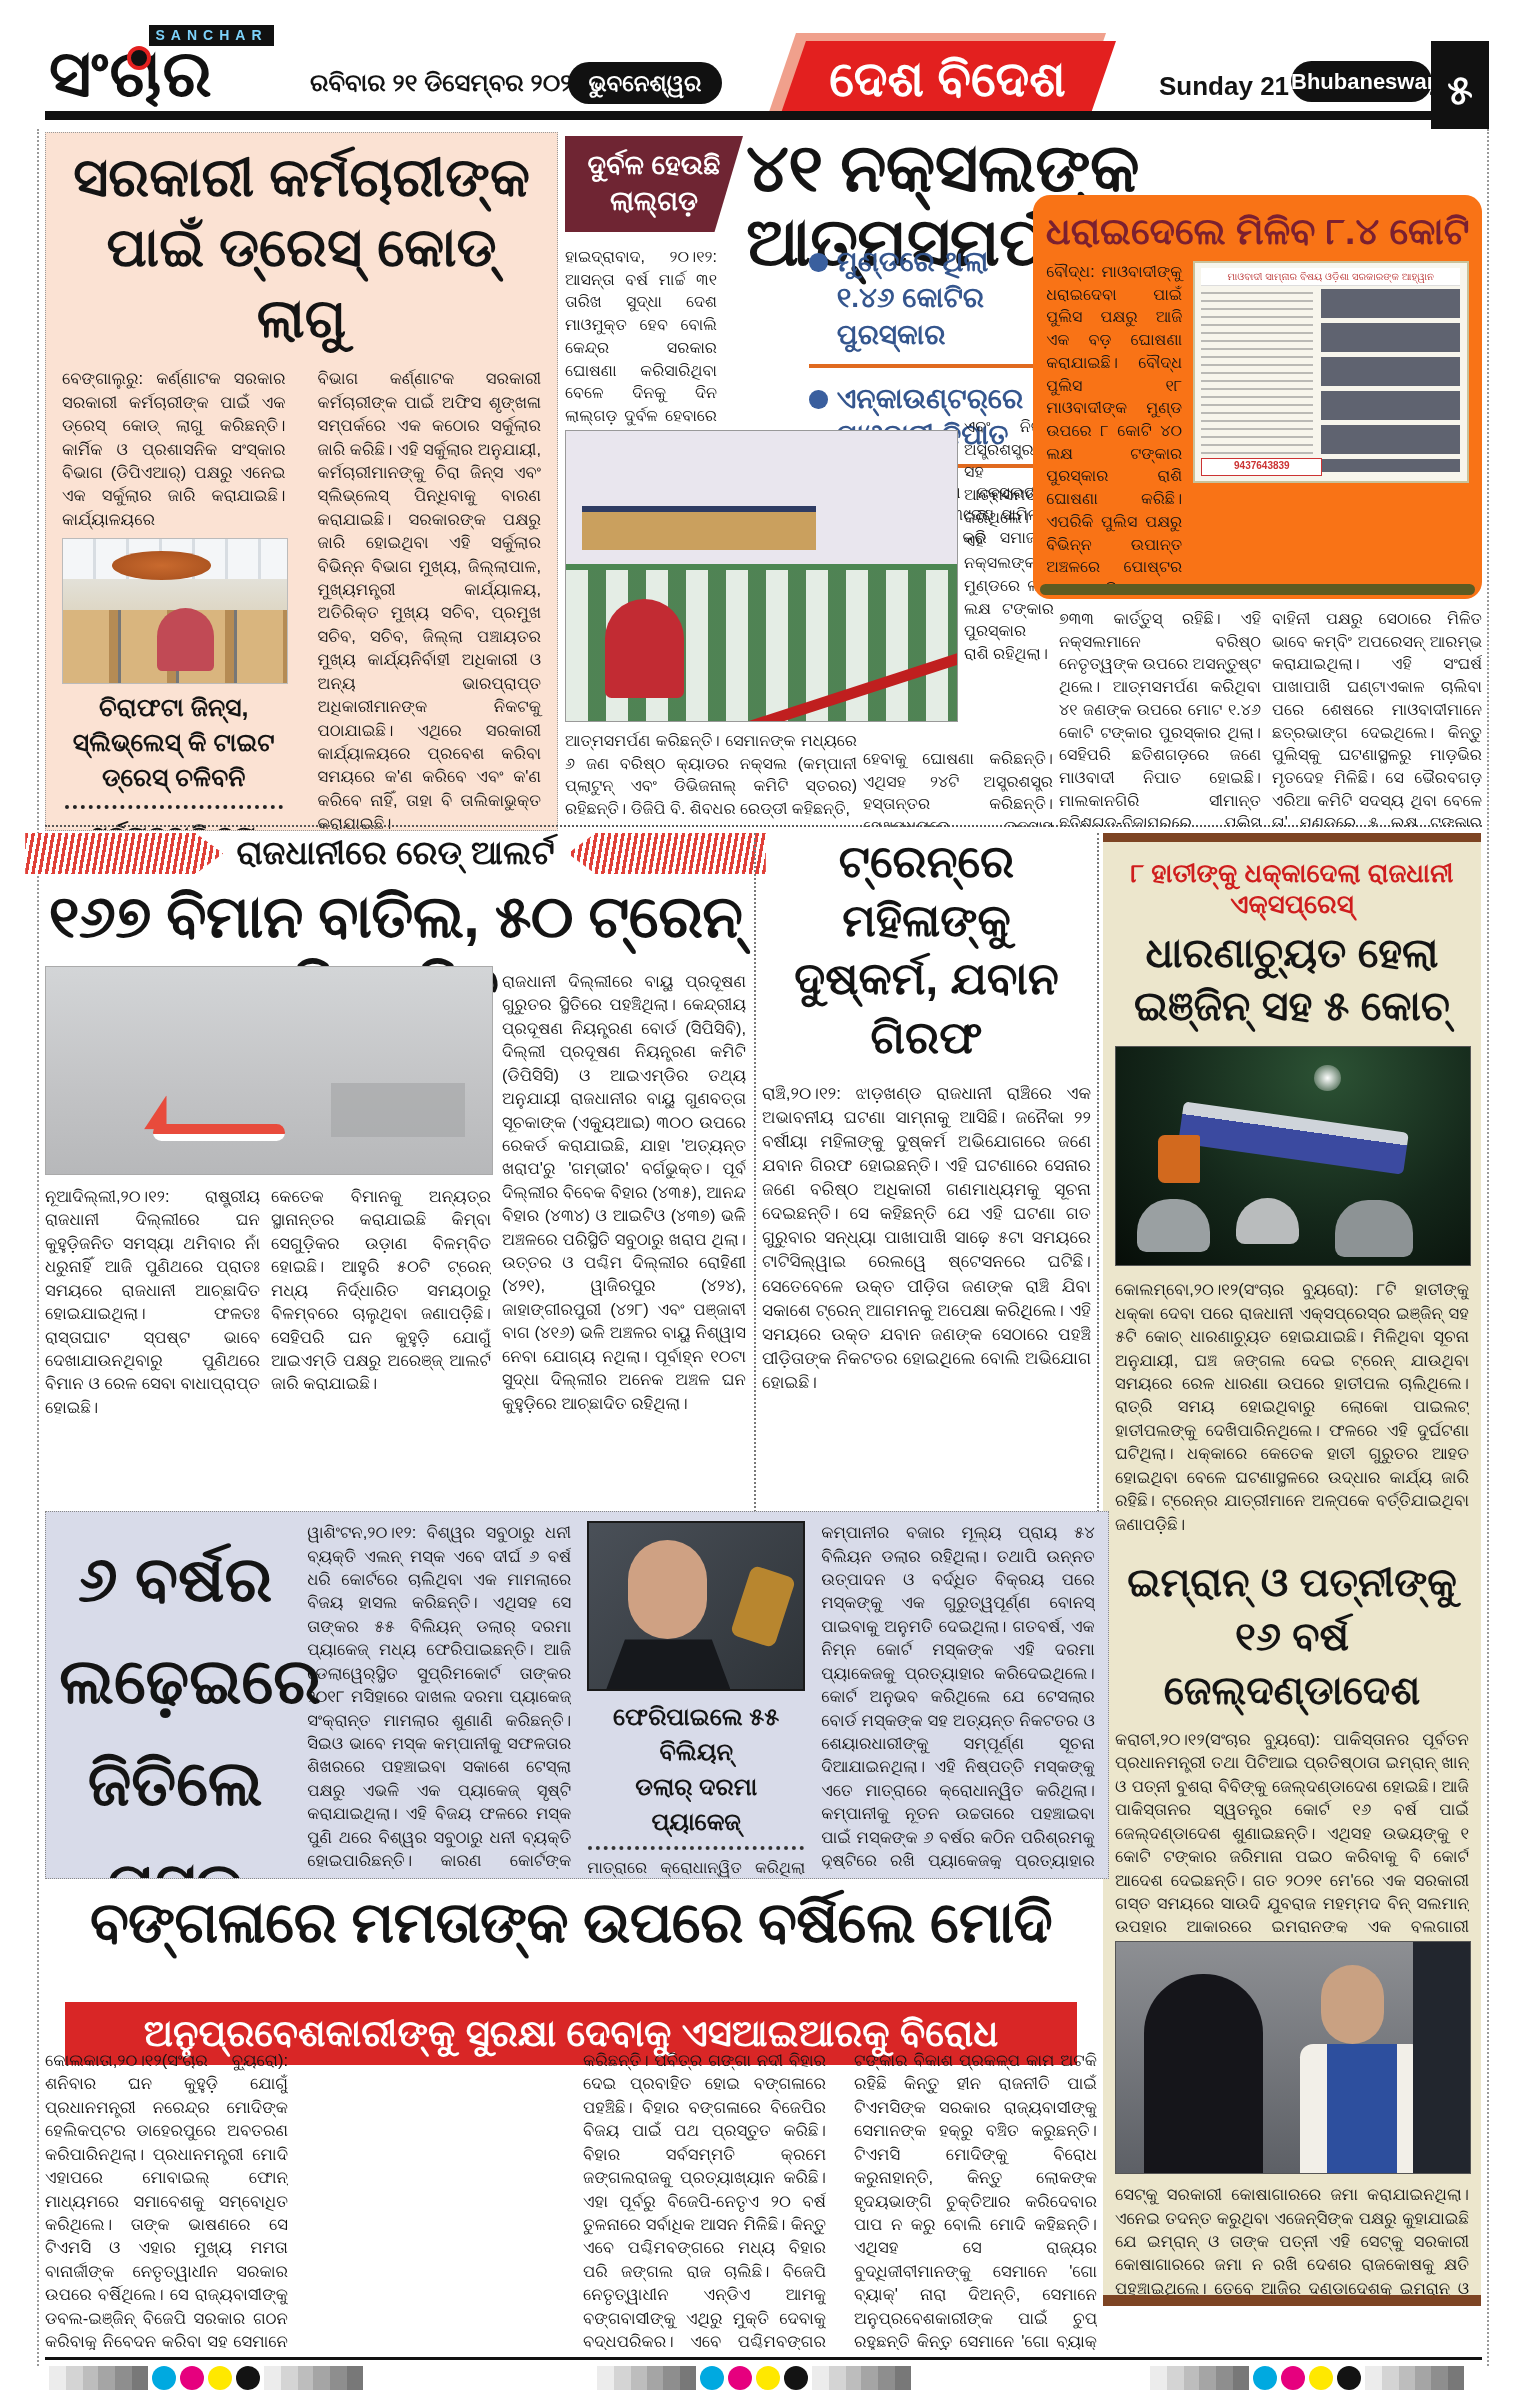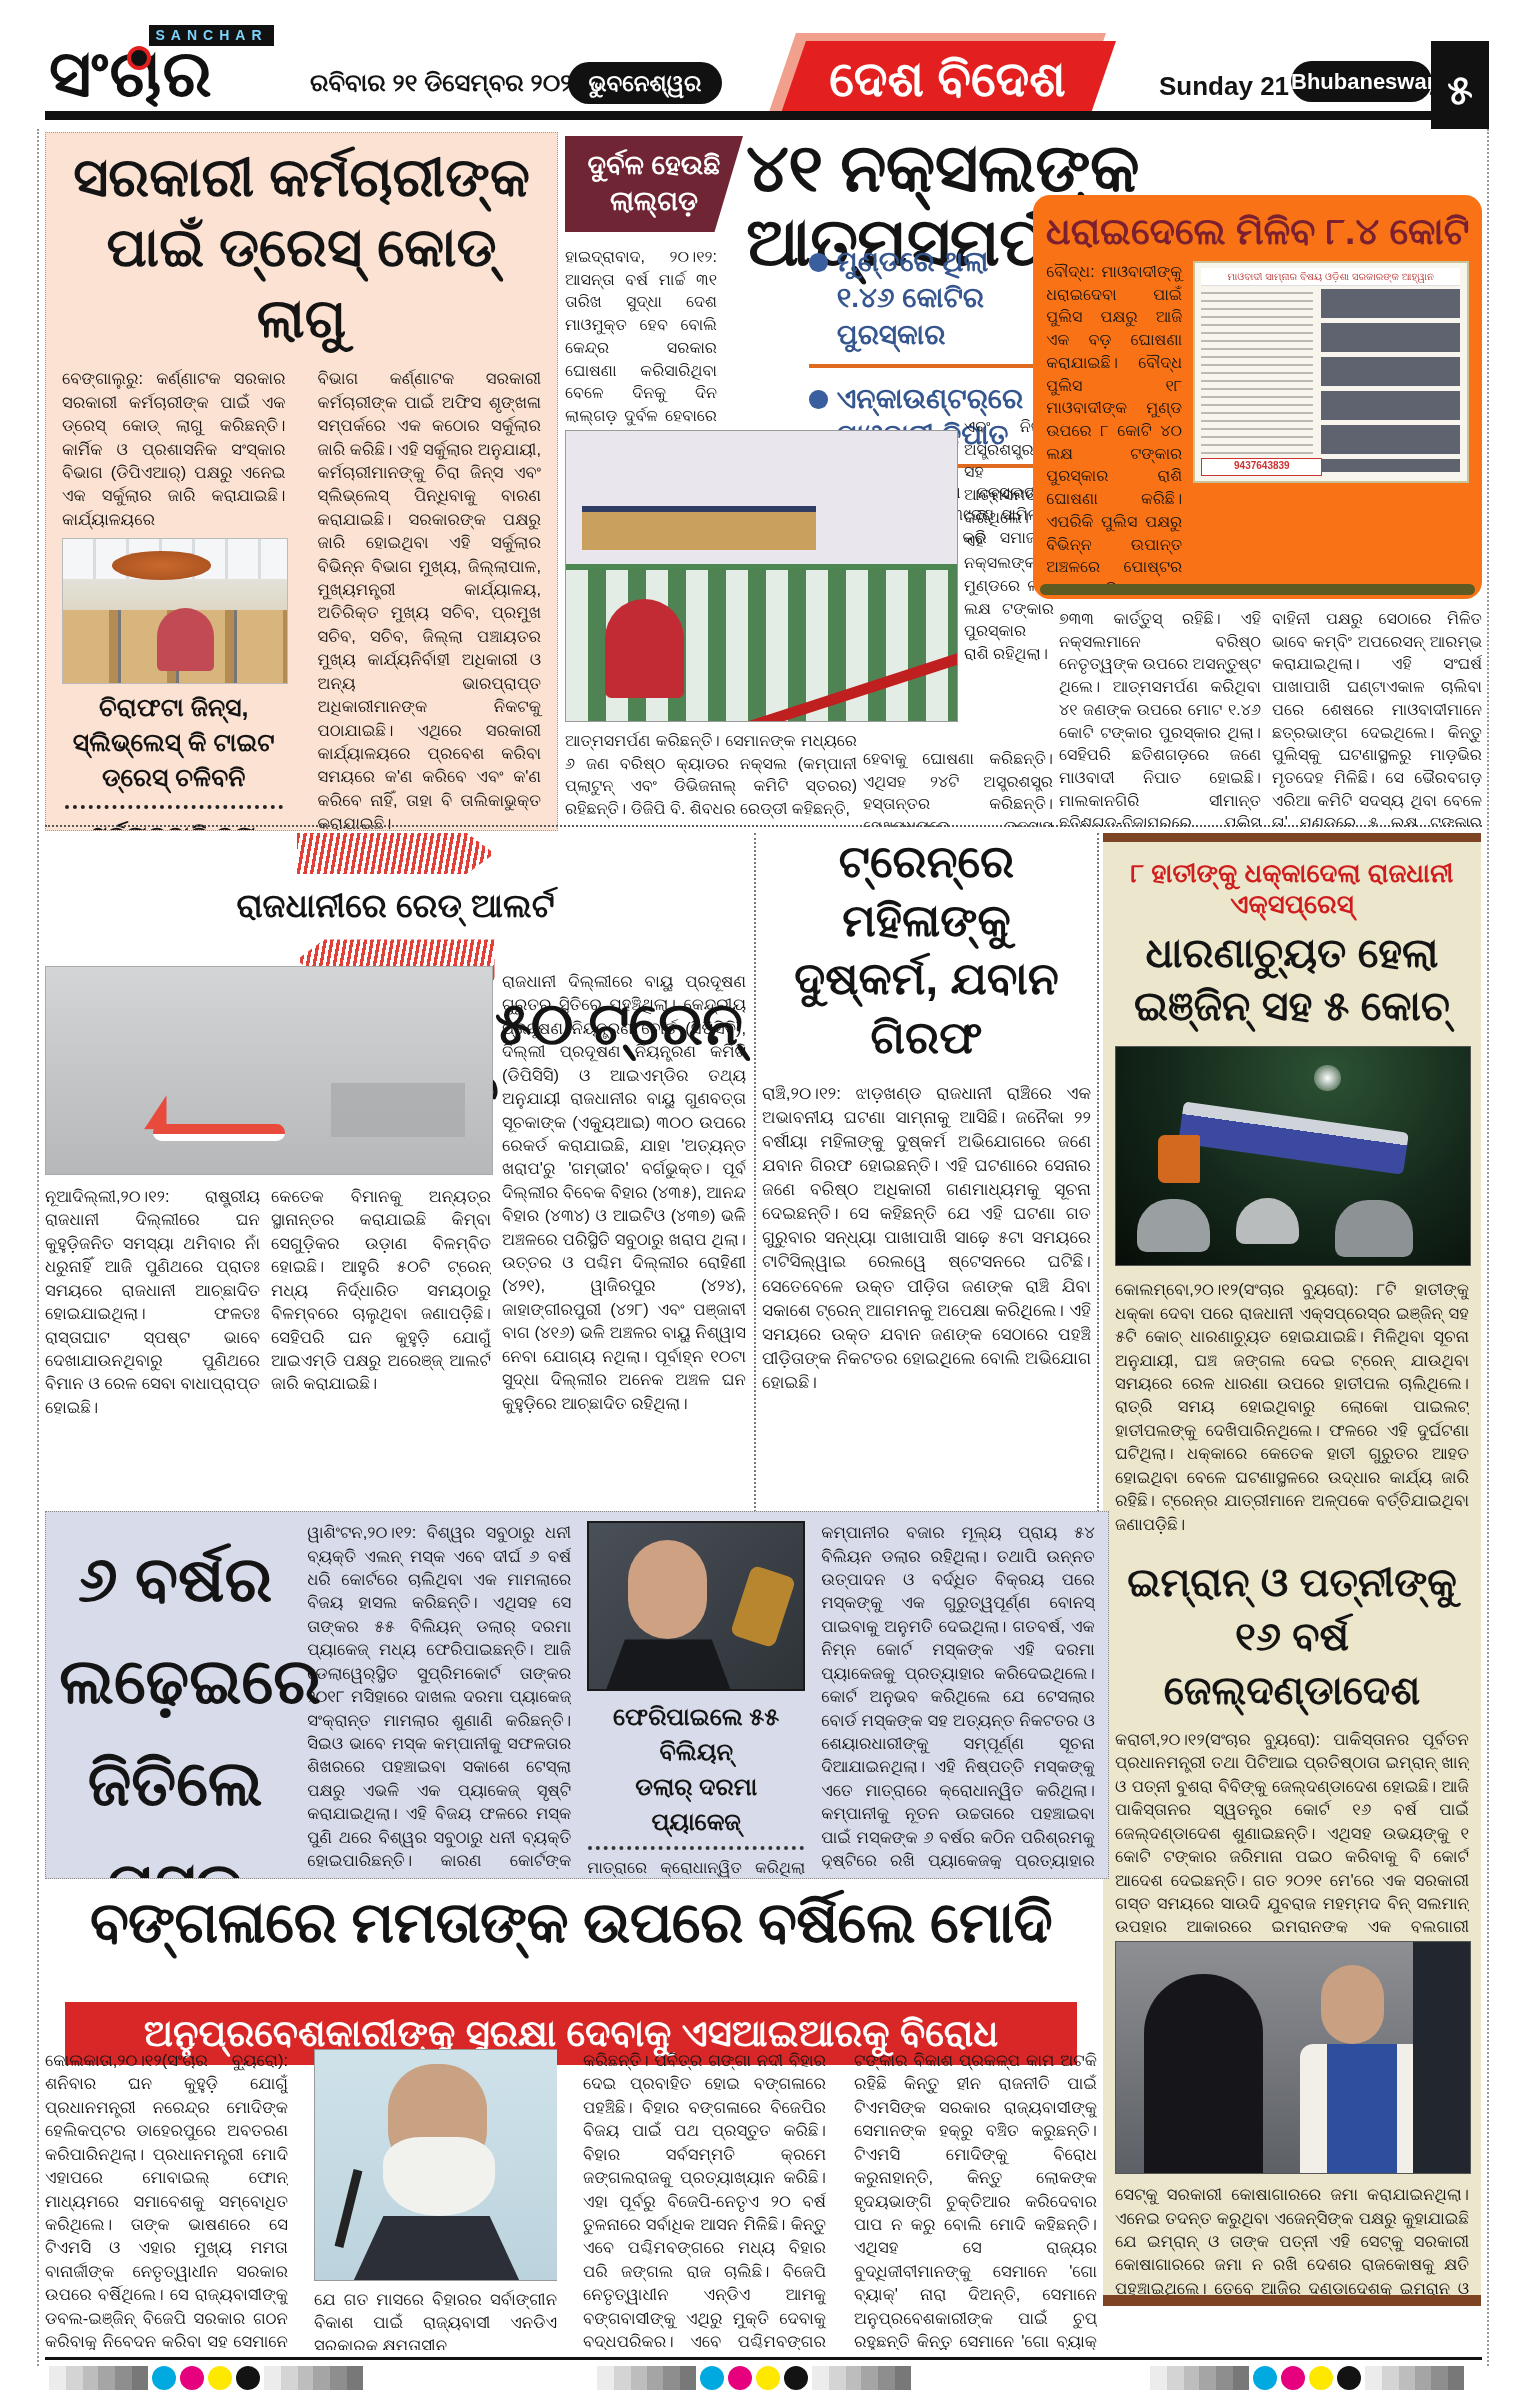--- a/index.html
+++ b/index.html
@@ -94,21 +94,21 @@
   .kp-grid{position:absolute;right:6.6px;top:26.4px;width:139px;bottom:9.2px;
       background:repeating-linear-gradient(180deg,#3a3f52 0 29px,#f7f5ec 29px 34px),
                  repeating-linear-gradient(90deg,#6b6f80 0 42px,#f7f5ec 42px 48px);opacity:.8;}
   .kp-phone{position:absolute;left:6.6px;bottom:5.3px;width:119px;height:16px;background:#fff;border:1.3px solid #c33;
       color:#c33;font-size:10px;font-weight:bold;text-align:center;line-height:14.5px;}
 
   .hdiv{position:absolute;left:45px;top:825px;width:1437px;border-top:2px dotted #555;}
 
   
   .fl{position:absolute;left:45px;top:833px;width:701px;height:648px;}
-  .fl-kick{display:flex;align-items:center;justify-content:center;gap:13.2px;flex-direction:column;}
+  .fl-kick{display:flex;align-items:center;justify-content:center;gap:13.2px;}
   .fl-arrow{width:198px;height:41px;flex:none;
       background:repeating-linear-gradient(100deg,#e04038 0 3.3px,#fff 3.3px 6.6px);}
   .fl-arrow.l{clip-path:polygon(0 0,86% 0,100% 50%,86% 100%,0 100%);}
   .fl-arrow.r{clip-path:polygon(14% 0,100% 0,100% 100%,14% 100%,0 50%);}
   .fl-ktxt{font-size:33px;font-weight:bold;white-space:nowrap;}
   .fl-h{margin-top:9.2px;text-align:center;font-size:59px;font-weight:bold;letter-spacing:-0.7px;}
   .fl-photo{position:absolute;left:0;top:133px;width:446px;height:207px;overflow:hidden;border:0.7px solid #aaa;
       background:linear-gradient(180deg,#d3d5d7 0%,#c2c3c5 60%,#b7b8ba 100%);}
   .fp-bldg{position:absolute;right:6%;bottom:18%;width:30%;height:26%;background:#a7a8aa;opacity:.7;}
   .fp-plane-body{position:absolute;left:24%;bottom:16%;width:132px;height:17px;border-radius:9.2px;
@@ -377,29 +377,20 @@
       <div class="mu-dots"></div>
       <div class="mu-midtxt jt">ମାତ୍ରାରେ କ୍ରୋଧାନ୍ୱିତ କରିଥିଲା ଯେ ସେ ଟେସଲାକୁ ଡେଲାୱେର୍‌ରୁ ଟେକ୍ସାସକୁ ସ୍ଥାନାନ୍ତର କରିଥିଲେ। ତଥାପି ସୁପ୍ରିମକୋର୍ଟ ଏବେ ରାୟ ଦେଇଛନ୍ତି ଯେ ନିମ୍ନ କୋର୍ଟଙ୍କ ନିଷ୍ପତ୍ତି ଭୁଲ ଥିଲା।</div>
     </div>
     <div class="mu-col2 jt">କମ୍ପାନୀର ବଜାର ମୂଲ୍ୟ ପ୍ରାୟ ୫୪ ବିଲିୟନ ଡଲାର ରହିଥିଲା। ତଥାପି ଉନ୍ନତ ଉତ୍ପାଦନ ଓ ବର୍ଦ୍ଧିତ ବିକ୍ରୟ ପରେ ମସ୍କଙ୍କୁ ଏକ ଗୁରୁତ୍ୱପୂର୍ଣ୍ଣ ବୋନସ୍ ପାଇବାକୁ ଅନୁମତି ଦେଇଥିଲା। ଗତବର୍ଷ, ଏକ ନିମ୍ନ କୋର୍ଟ ମସ୍କଙ୍କ ଏହି ଦରମା ପ୍ୟାକେଜକୁ ପ୍ରତ୍ୟାହାର କରିଦେଇଥିଲେ। କୋର୍ଟ ଅନୁଭବ କରିଥିଲେ ଯେ ଟେସଲାର ବୋର୍ଡ ମସ୍କଙ୍କ ସହ ଅତ୍ୟନ୍ତ ନିକଟତର ଓ ଶେୟାରଧାରୀଙ୍କୁ ସମ୍ପୂର୍ଣ୍ଣ ସୂଚନା ଦିଆଯାଇନଥିଲା। ଏହି ନିଷ୍ପତ୍ତି ମସ୍କଙ୍କୁ ଏତେ ମାତ୍ରାରେ କ୍ରୋଧାନ୍ୱିତ କରିଥିଲା। କମ୍ପାନୀକୁ ନୂତନ ଉଚ୍ଚତାରେ ପହଞ୍ଚାଇବା ପାଇଁ ମସ୍କଙ୍କ ୬ ବର୍ଷର କଠିନ ପରିଶ୍ରମକୁ ଦୃଷ୍ଟିରେ ରଖି ପ୍ୟାକେଜକୁ ପ୍ରତ୍ୟାହାର କରିବା ଏକ ଅତ୍ୟନ୍ତ କଠୋର ଦଣ୍ଡ ଥିଲା। ତେଣୁ କୋର୍ଟ ଟେସଲାକୁ ମାତ୍ର ୧ ଡଲାର କ୍ଷତି ପ୍ରଦାନ ପୂର୍ବକ ପ୍ୟାକେଜକୁ ପୁନଃସ୍ଥାପିତ କରିଛନ୍ତି।</div>
   </div>
 
   <div class="mo">
     <div class="mo-h">ବଙ୍ଗଳାରେ ମମତାଙ୍କ ଉପରେ ବର୍ଷିଲେ ମୋଦି</div>
     <div class="mo-sub">ଅନୁପ୍ରବେଶକାରୀଙ୍କୁ ସୁରକ୍ଷା ଦେବାକୁ ଏସଆଇଆରକୁ ବିରୋଧ</div>
     <div class="mo-col mo-c1 jt">କୋଲକାତା,୨୦।୧୨(ସଂଚାର ବ୍ୟୁରୋ): ଶନିବାର ଘନ କୁହୁଡ଼ି ଯୋଗୁଁ ପ୍ରଧାନମନ୍ତ୍ରୀ ନରେନ୍ଦ୍ର ମୋଦିଙ୍କ ହେଲିକପ୍ଟର ଡାହେରପୁରେ ଅବତରଣ କରିପାରିନଥିଲା। ପ୍ରଧାନମନ୍ତ୍ରୀ ମୋଦି ଏହାପରେ ମୋବାଇଲ୍ ଫୋନ୍ ମାଧ୍ୟମରେ ସମାବେଶକୁ ସମ୍ବୋଧିତ କରିଥିଲେ। ତାଙ୍କ ଭାଷଣରେ ସେ ଟିଏମସି ଓ ଏହାର ମୁଖ୍ୟ ମମତା ବାନାର୍ଜୀଙ୍କ ନେତୃତ୍ୱାଧୀନ ସରକାର ଉପରେ ବର୍ଷିଥିଲେ। ସେ ରାଜ୍ୟବାସୀଙ୍କୁ ଡବଲ-ଇଞ୍ଜିନ୍ ବିଜେପି ସରକାର ଗଠନ କରିବାକୁ ନିବେଦନ କରିବା ସହ ସେମାନେ ଥରଟିଏ ବିଜେପିକୁ ସୁଯୋଗ ଦେବାକୁ ଆହ୍ୱାନ କରିଛନ୍ତି। ଏଥିସହ ପଶ୍ଚିମବଙ୍ଗରେ ଚାଲିଥିବା ଏସ୍‌ଆଇଆର୍‌କୁ କେବଳ ଅନୁପ୍ରବେଶକାରୀମାନଙ୍କୁ ସୁରକ୍ଷା ଦେବା ସକାଶେ ଟିଏମସି ବିରୋଧ କରୁଛି ବୋଲି ମଧ୍ୟ ପ୍ରଧାନମନ୍ତ୍ରୀ ଆକ୍ଷେପ କରିଛନ୍ତି। ତାଙ୍କ ଅଭିଭାଷଣରେ ପ୍ରଧାନମନ୍ତ୍ରୀ କହିଛନ୍ତି</div>
-    <div class="mo-col mo-c2">
-      <div class="mo-photo">
-        <div class="mdp-face"></div>
-        <div class="mdp-beard"></div>
-        <div class="mdp-vest"></div>
-        <div class="mdp-mic"></div>
-      </div>
-      <div class="jt">ଯେ ଗତ ମାସରେ ବିହାରର ସର୍ବାଙ୍ଗୀନ ବିକାଶ ପାଇଁ ରାଜ୍ୟବାସୀ ଏନଡିଏ ସରକାରକୁ କ୍ଷମତାସୀନ</div>
-    </div>
     <div class="mo-col mo-c3 jt">କରିଛନ୍ତି। ପବିତ୍ର ଗଙ୍ଗା ନଦୀ ବିହାର ଦେଇ ପ୍ରବାହିତ ହୋଇ ବଙ୍ଗଳାରେ ପହଞ୍ଚିଛି। ବିହାର ବଙ୍ଗଳାରେ ବିଜେପିର ବିଜୟ ପାଇଁ ପଥ ପ୍ରସ୍ତୁତ କରିଛି। ବିହାର ସର୍ବସମ୍ମତି କ୍ରମେ ଜଙ୍ଗଲରାଜକୁ ପ୍ରତ୍ୟାଖ୍ୟାନ କରିଛି। ଏହା ପୂର୍ବରୁ ବିଜେପି-ନେତୃଏ ୨୦ ବର୍ଷ ତୁଳନାରେ ସର୍ବାଧିକ ଆସନ ମିଳିଛି। କିନ୍ତୁ ଏବେ ପଶ୍ଚିମବଙ୍ଗରେ ମଧ୍ୟ ବିହାର ପରି ଜଙ୍ଗଲ ରାଜ ଚାଲିଛି। ବିଜେପି ନେତୃତ୍ୱାଧୀନ ଏନ୍‌ଡିଏ ଆମକୁ ବଙ୍ଗବାସୀଙ୍କୁ ଏଥିରୁ ମୁକ୍ତି ଦେବାକୁ ବଦ୍ଧପରିକର। ଏବେ ପଶ୍ଚିମବଙ୍ଗର ଆବାଳବୃଦ୍ଧବନିତାଙ୍କ ମୁହଁରୁ ଏହି କଥା ଶୁଣିବାକୁ ମିଳୁଛି। ପଶ୍ଚିମବଙ୍ଗର ପ୍ରତିଟି ଗାଁ, ସହର, ରାସ୍ତା ଓ ଢ୍ୱେଣୀ କହୁଛନ୍ତି, 'ବାଚତେ ଚାଇ, ବିଜେପି ଚାଇ' ଅର୍ଥାତ୍ ଆମେ ବଞ୍ଚିବାକୁ ଚାହୁଁଛୁ, ତେଣୁ ଆମକୁ ବିଜେପି ଶାସନ ଦରକାର। ମୋଦି କହିଛନ୍ତି ଯେ ଏଠାକାର ସରକାର କେବଳ କମିଶନ୍ ସଂସ୍କୃତିରେ ବ୍ୟସ୍ତ ରହିଛି। ହଜାର ହଜାର</div>
     <div class="mo-col mo-c4 jt">ଟଙ୍କାର ବିକାଶ ପ୍ରକଳ୍ପ କାମ ଅଟକି ରହିଛି କିନ୍ତୁ ହୀନ ରାଜନୀତି ପାଇଁ ଟିଏମସିଙ୍କ ସରକାର ରାଜ୍ୟବାସୀଙ୍କୁ ସେମାନଙ୍କ ହକ୍‌ରୁ ବଞ୍ଚିତ କରୁଛନ୍ତି। ଟିଏମସି ମୋଦିଙ୍କୁ ବିରୋଧ କରୁନାହାନ୍ତି, କିନ୍ତୁ ଲୋକଙ୍କ ହୃଦୟଭାଙ୍ଗି ଚୁକ୍ତିଆର କରିଦେବାର ପାପ ନ କରୁ ବୋଲି ମୋଦି କହିଛନ୍ତି। ଏଥିସହ ସେ ରାଜ୍ୟର ବୁଦ୍ଧିଜୀବୀମାନଙ୍କୁ ସେମାନେ 'ଗୋ ବ୍ୟାକ୍' ନାରା ଦିଅନ୍ତି, ସେମାନେ ଅନୁପ୍ରବେଶକାରୀଙ୍କ ପାଇଁ ଚୁପ୍ ରହୁଛନ୍ତି କିନ୍ତୁ ସେମାନେ 'ଗୋ ବ୍ୟାକ୍ ମୋଦି' ନାରା ଦେବାରେ ଆଦୌହେଲା କରନ୍ତି ନାହିଁ। ଏହା ହିଁ ଟିଏମସିର ପ୍ରକୃତ ଚେହେରା। ଟିଏମସି ଅନୁପ୍ରବେଶକାରୀଙ୍କୁ ସୁରକ୍ଷା ଦେବା ପାଇଁ ବଙ୍ଗଳାରେ ଏସ୍‌ଆଇଆରକୁ ବିରୋଧ କରୁଛି ବୋଲି ପ୍ରଧାନମନ୍ତ୍ରୀ ଶ୍ରୀ ମୋଦି ମତ ଦେଇଛନ୍ତି</div>
   </div>
 
   <div class="bt-line"></div>
   <div class="calib cg1">
     <div class="cb-strip"></div>
     <div class="cb-dot cb-c"></div>
     <div class="cb-dot cb-m"></div>
     <div class="cb-dot cb-y"></div>

